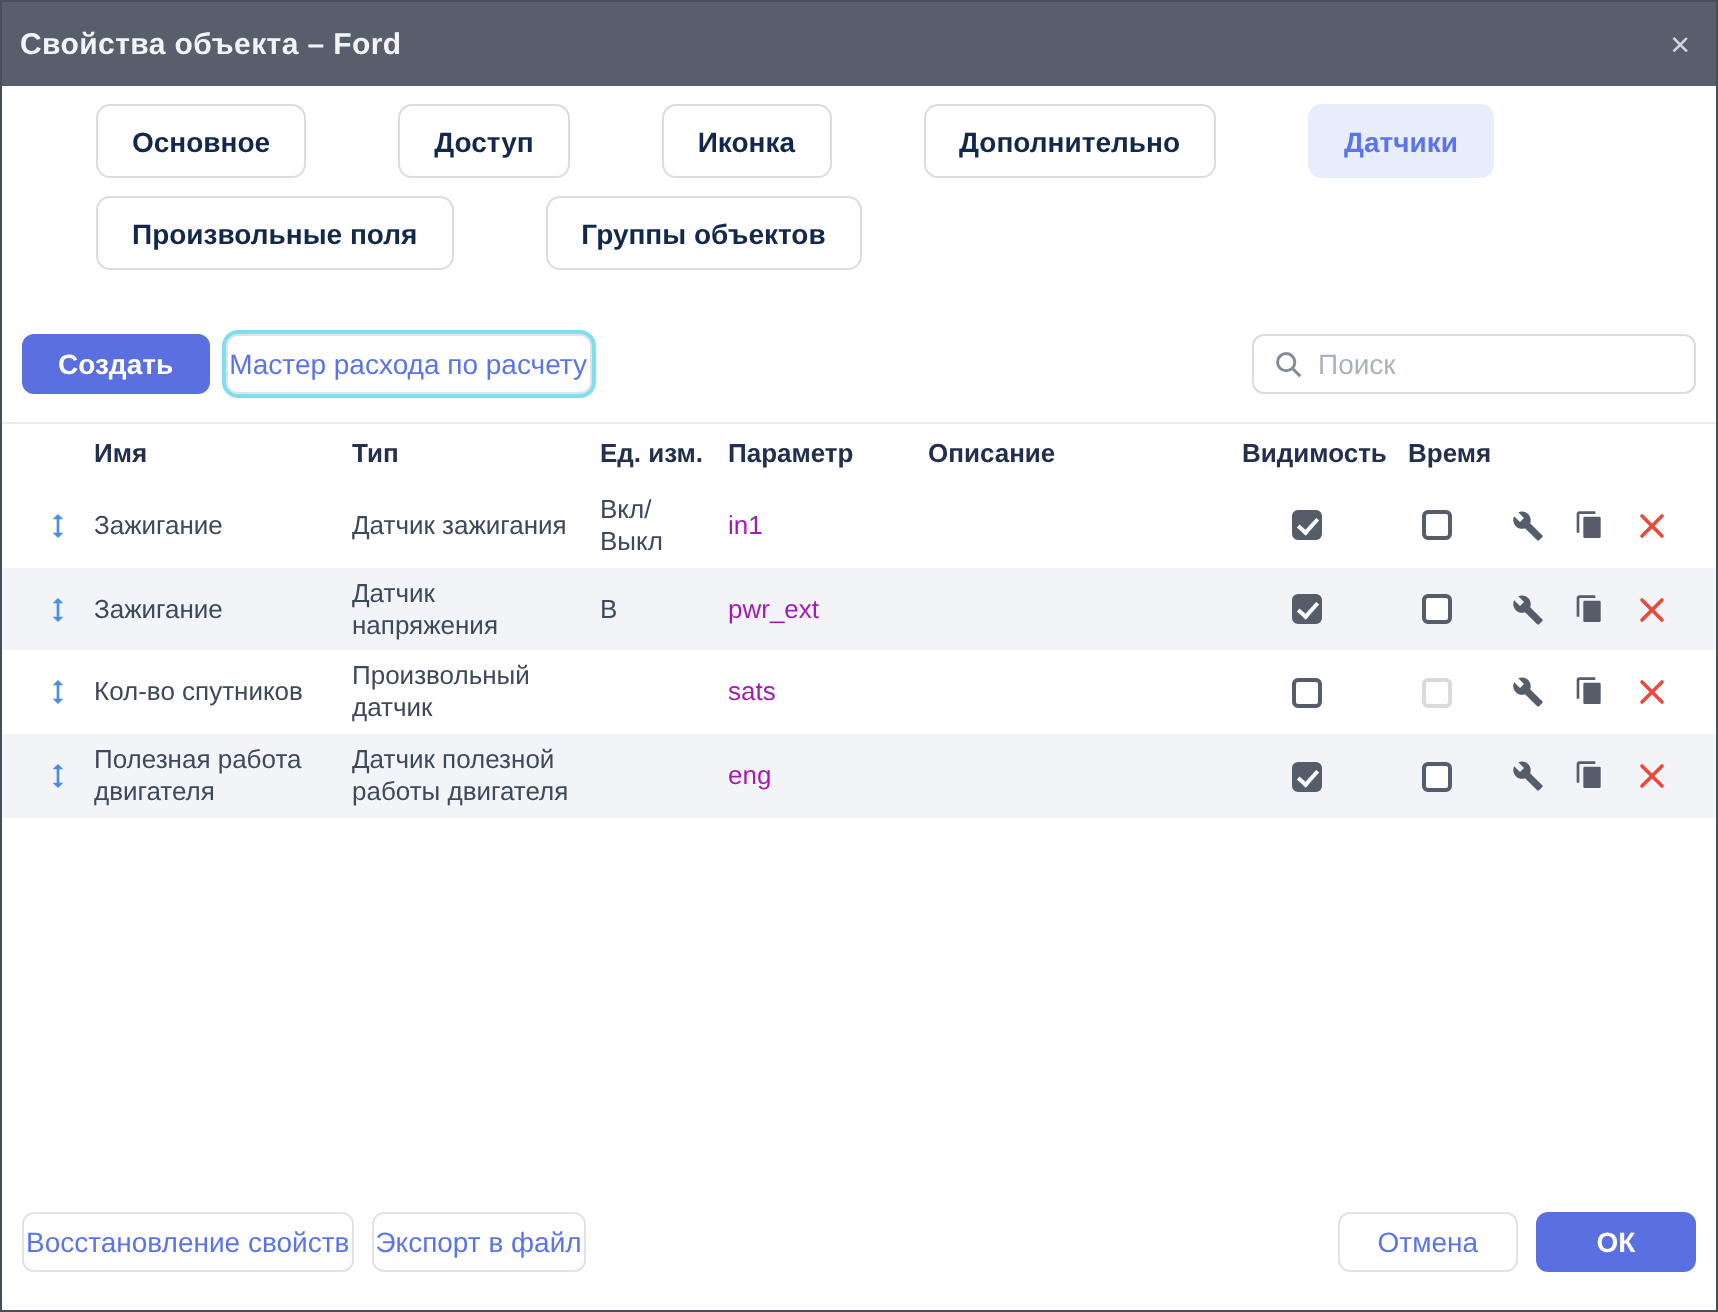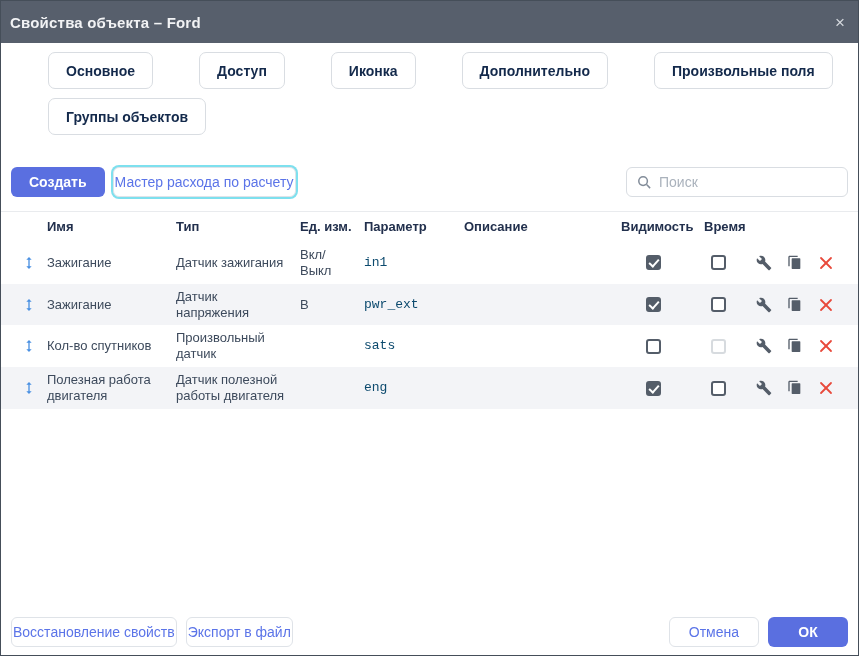--- a/index.html
+++ b/index.html
@@ -84,21 +84,21 @@
   }
   .thead {
     border-top: 1px solid #e9ebee;
     min-height: 31px;
     font-size: 13px; font-weight: 700; color: #22304d;
   }
   .trow .cell { padding-right: 12px; font-size: 13px; line-height: 1.22; }
   .tbody-row { min-height: 32px; padding-top: 5px; padding-bottom: 5px; color: #3d4a5c; }
   .tbody-row:nth-child(odd) { background: #f3f4f7; }
   .cell-unit { padding-right: 16px !important; overflow-wrap: break-word; }
-  .cell-param { color: #0c4a6e; font-family: Liberation Mono, monospace; }
+  .cell-param { color: #a21caf; }
   .cell-center { display: flex; justify-content: center; padding-right: 12px; }
   .handle-cell { display: flex; justify-content: center; cursor: grab; }
   
   .checkbox {
     width: 15px; height: 15px; border-radius: 3px;
     border: 2px solid #545d69; background: #fff; position: relative;
     cursor: pointer; flex: 0 0 auto;
   }
   .checkbox.checked { background: #545d69; border-color: #545d69; }
   .checkbox.checked::after {
@@ -107,21 +107,21 @@
     border-right: 2px solid #fff; border-bottom: 2px solid #fff;
     transform: rotate(42deg);
   }
   .checkbox.disabled { border-color: #d7dbdf; cursor: default; }
   
   .actions { display: flex; align-items: center; gap: 15px; padding-left: 5px; }
   .icon-btn { width: 16px; height: 16px; cursor: pointer; display: inline-flex; }
   .icon-btn svg { width: 16px; height: 16px; }
   
   .footer {
-    position: absolute; left: 0; right: 0; bottom: 8px;
+    position: absolute; left: 0; right: 0; bottom: 19px;
     display: flex; align-items: center; gap: 9px;
     padding: 0 10px;
   }
   .footer .spacer { margin-left: auto; }
   .btn-ok { background: #5a6fe0; color: #fff; width: 80px; font-weight: 600; }
   .btn-cancel { padding: 0 19px; }
 </style>
 </head>
 <body>
 
@@ -130,20 +130,21 @@
   <div class="titlebar">
     <span class="title">Свойства объекта – Ford</span>
     <span class="close">×</span>
   </div>
 
   <div class="tabs-row">
     <div class="tab">Основное</div>
     <div class="tab">Доступ</div>
     <div class="tab">Иконка</div>
     <div class="tab">Дополнительно</div>
+    <div class="tab active">Датчики</div>
     <div class="tab">Произвольные поля</div>
     <div class="tab">Группы объектов</div>
   </div>
 
 
   <div class="toolbar">
     <button class="btn btn-primary">Создать</button>
     <button class="btn btn-outline btn-wizard">Мастер расхода по расчету</button>
     <div class="search-box">
       <span style="display:inline-flex">

